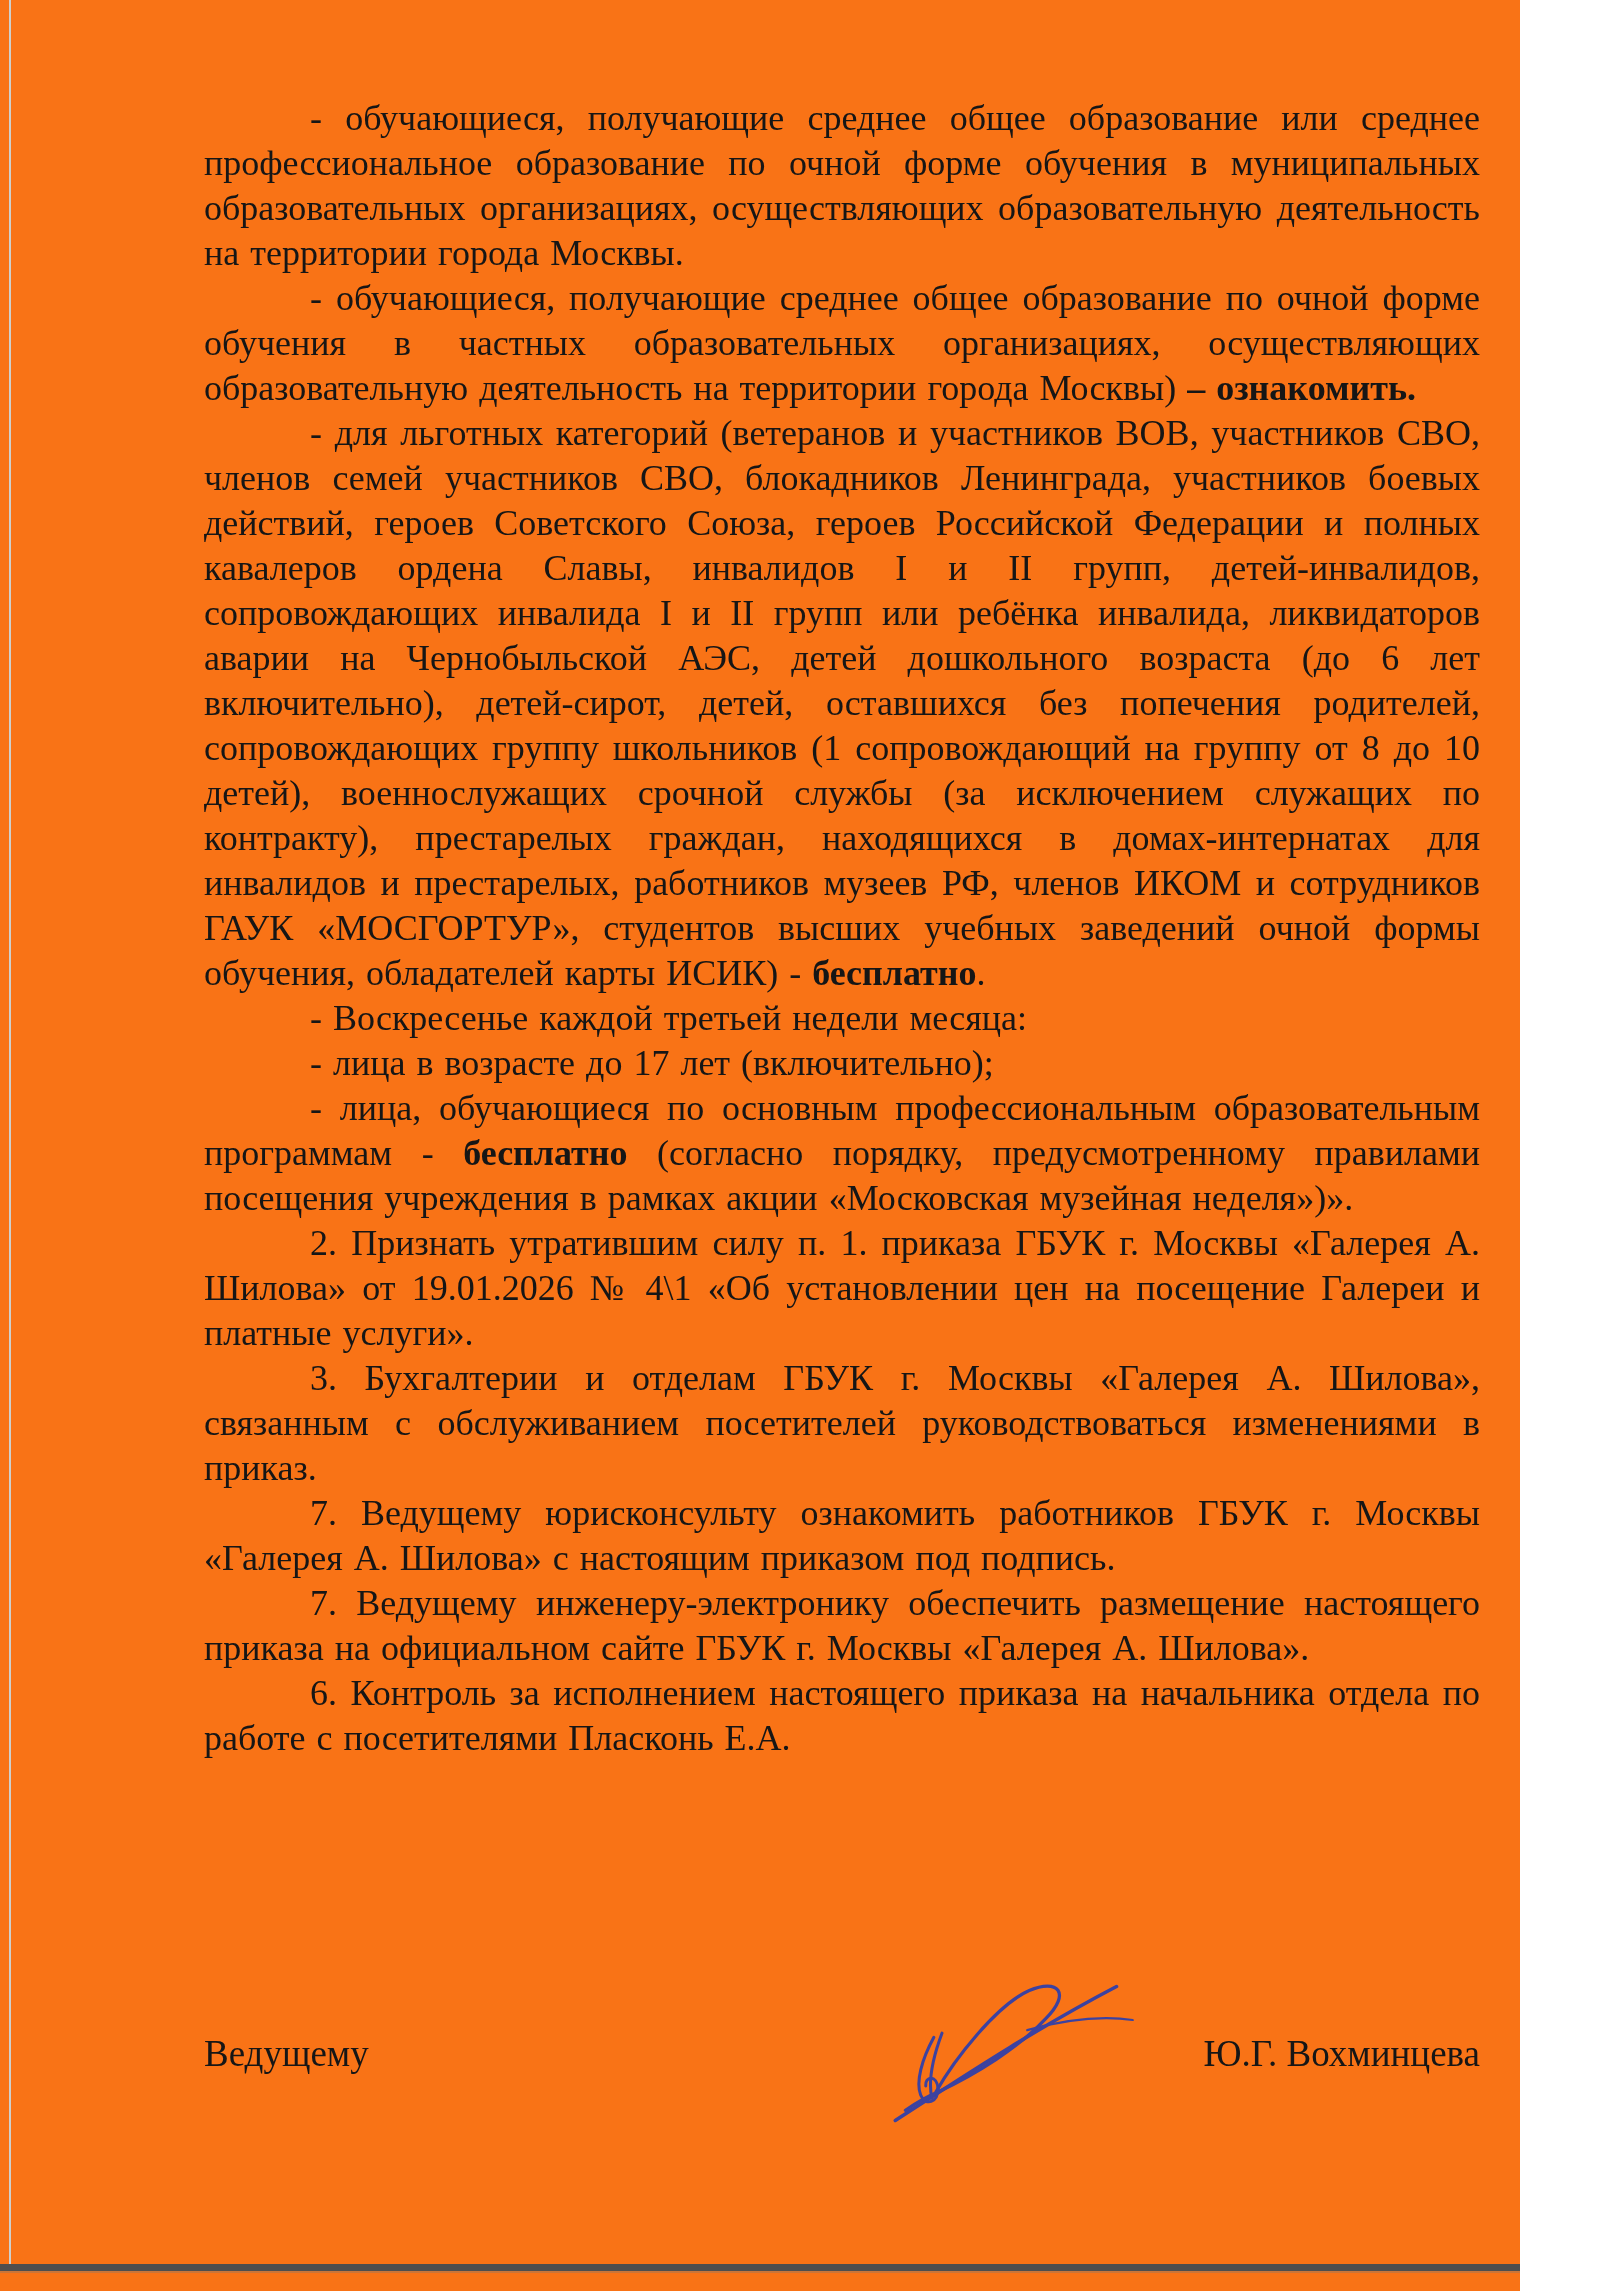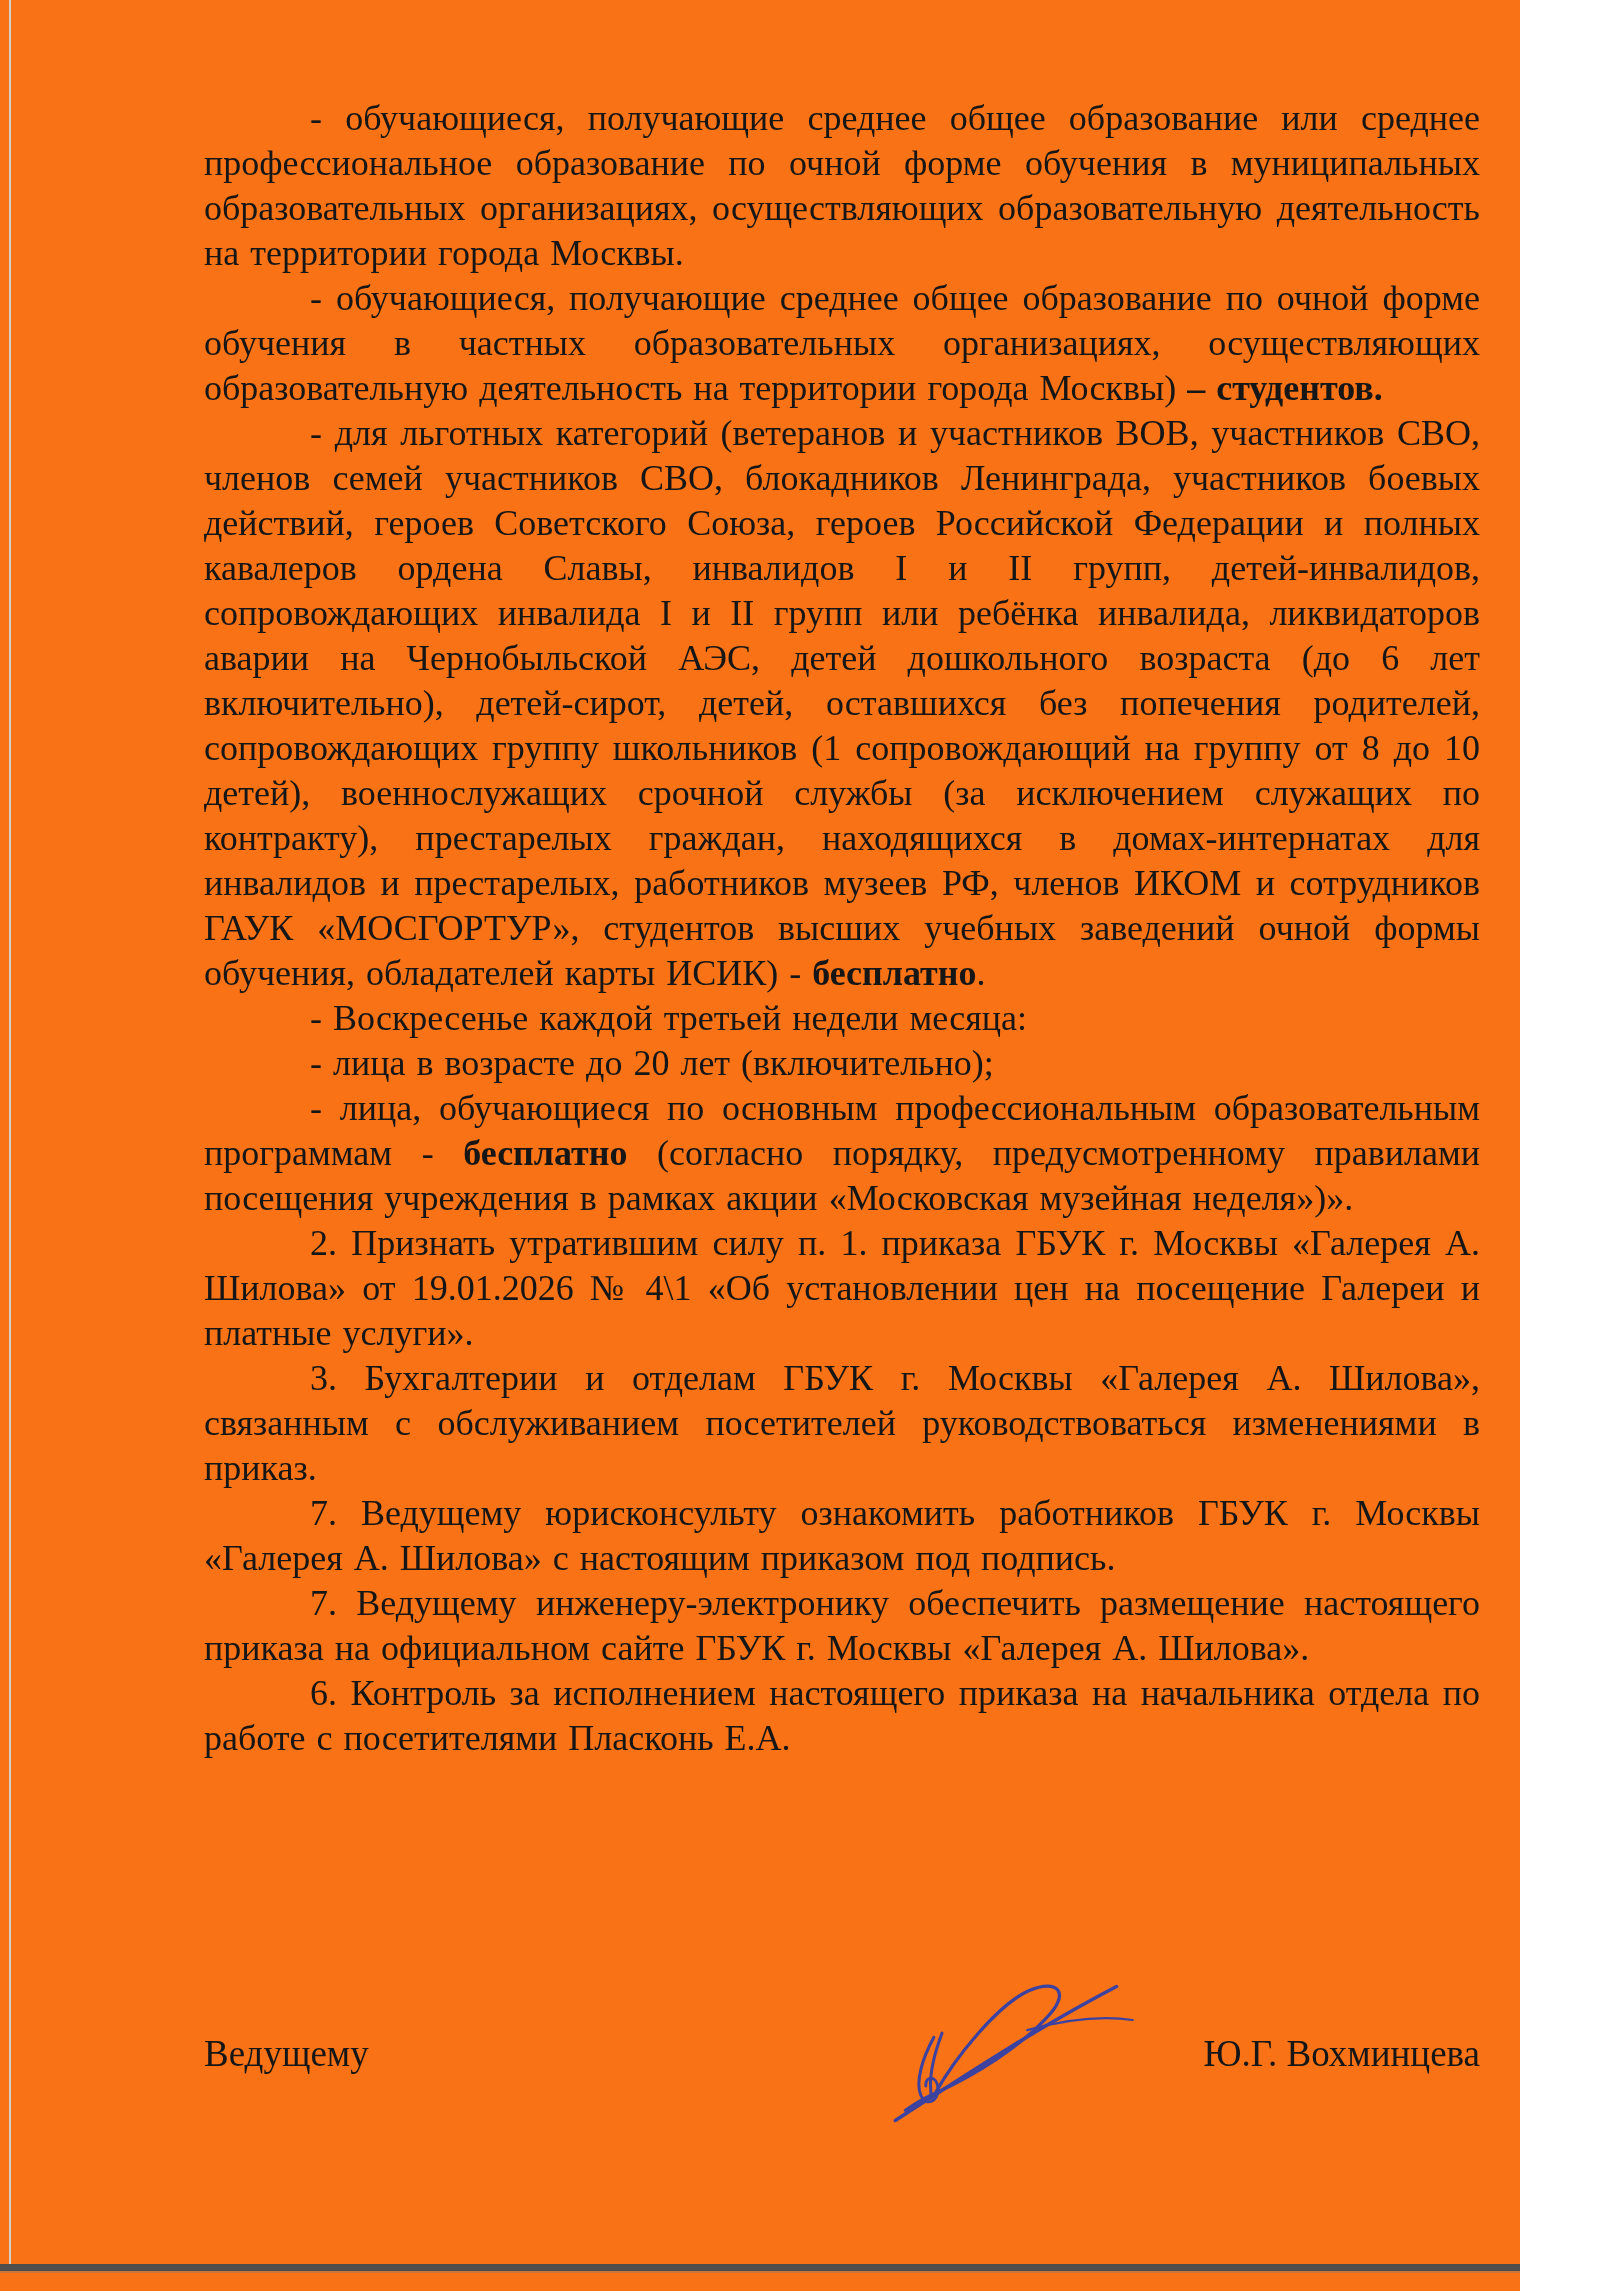--- a/index.html
+++ b/index.html
@@ -55,24 +55,24 @@
 </head>
 <body>
 
 <main class="page">
 
   <div class="scan-edge-left"></div>
   <div class="scan-edge-bottom"></div>
 
   <section class="doc-body">
       <p class="para"><span>- обучающиеся, получающие среднее общее образование или среднее профессиональное образование по очной форме обучения в муниципальных образовательных организациях, осуществляющих образовательную деятельность на территории города Москвы.</span></p>
-      <p class="para"><span>- обучающиеся, получающие среднее общее образование по очной форме обучения в частных образовательных организациях, осуществляющих образовательную деятельность на территории города Москвы) </span><span class="bold">– студентов.</span></p>
+      <p class="para"><span>- обучающиеся, получающие среднее общее образование по очной форме обучения в частных образовательных организациях, осуществляющих образовательную деятельность на территории города Москвы) </span><span class="bold">– ознакомить.</span></p>
       <p class="para"><span>- для льготных категорий (ветеранов и участников ВОВ, участников СВО, членов семей участников СВО, блокадников Ленинграда, участников боевых действий, героев Советского Союза, героев Российской Федерации и полных кавалеров ордена Славы, инвалидов I и II групп, детей-инвалидов, сопровождающих инвалида I и II групп или ребёнка инвалида, ликвидаторов аварии на Чернобыльской АЭС, детей дошкольного возраста (до 6 лет включительно), детей-сирот, детей, оставшихся без попечения родителей, сопровождающих группу школьников (1 сопровождающий на группу от 8 до 10 детей), военнослужащих срочной службы (за исключением служащих по контракту), престарелых граждан, находящихся в домах-интернатах для инвалидов и престарелых, работников музеев РФ, членов ИКОМ и сотрудников ГАУК «МОСГОРТУР», студентов высших учебных заведений очной формы обучения, обладателей карты ИСИК) - </span><span class="bold">бесплатно</span><span>.</span></p>
       <p class="para"><span>- Воскресенье каждой третьей недели месяца:</span></p>
-      <p class="para"><span>- лица в возрасте до 20 лет (включительно);</span></p>
+      <p class="para"><span>- лица в возрасте до 17 лет (включительно);</span></p>
       <p class="para"><span>- лица, обучающиеся по основным профессиональным образовательным программам - </span><span class="bold">бесплатно</span><span> (согласно порядку, предусмотренному правилами посещения учреждения в рамках акции «Московская музейная неделя»)».</span></p>
       <p class="para"><span>2. Признать утратившим силу п. 1. приказа ГБУК г. Москвы «Галерея А. Шилова» от 19.01.2026 № 4\1 «Об установлении цен на посещение Галереи и платные услуги».</span></p>
       <p class="para"><span>3. Бухгалтерии и отделам ГБУК г. Москвы «Галерея А. Шилова», связанным с обслуживанием посетителей руководствоваться изменениями в приказ.</span></p>
       <p class="para"><span>7. Ведущему юрисконсульту ознакомить работников ГБУК г. Москвы «Галерея А. Шилова» с настоящим приказом под подпись.</span></p>
       <p class="para"><span>7. Ведущему инженеру-электронику обеспечить размещение настоящего приказа на официальном сайте ГБУК г. Москвы «Галерея А. Шилова».</span></p>
       <p class="para"><span>6. Контроль за исполнением настоящего приказа на начальника отдела по работе с посетителями Пласконь Е.А.</span></p>
     </section>
 
   <svg class="sig-ink" viewBox="0 0 270 160" fill="none" xmlns="http://www.w3.org/2000/svg">
     <path d="M20 144 C70 112 150 58 238 12" stroke="#3c42a0" stroke-width="3.5" stroke-linecap="round"></path>

